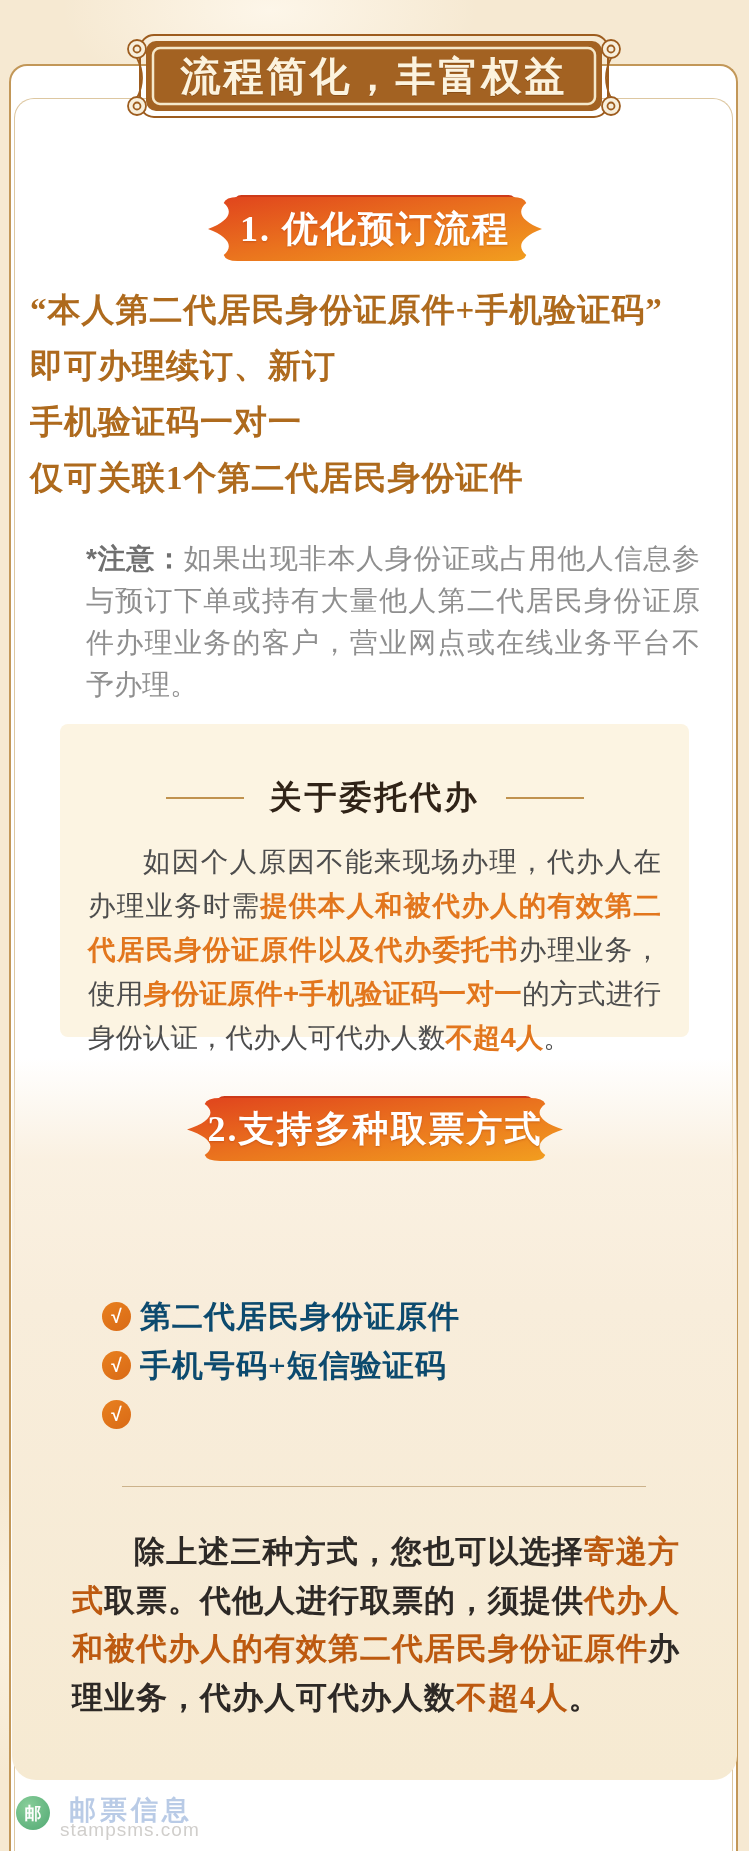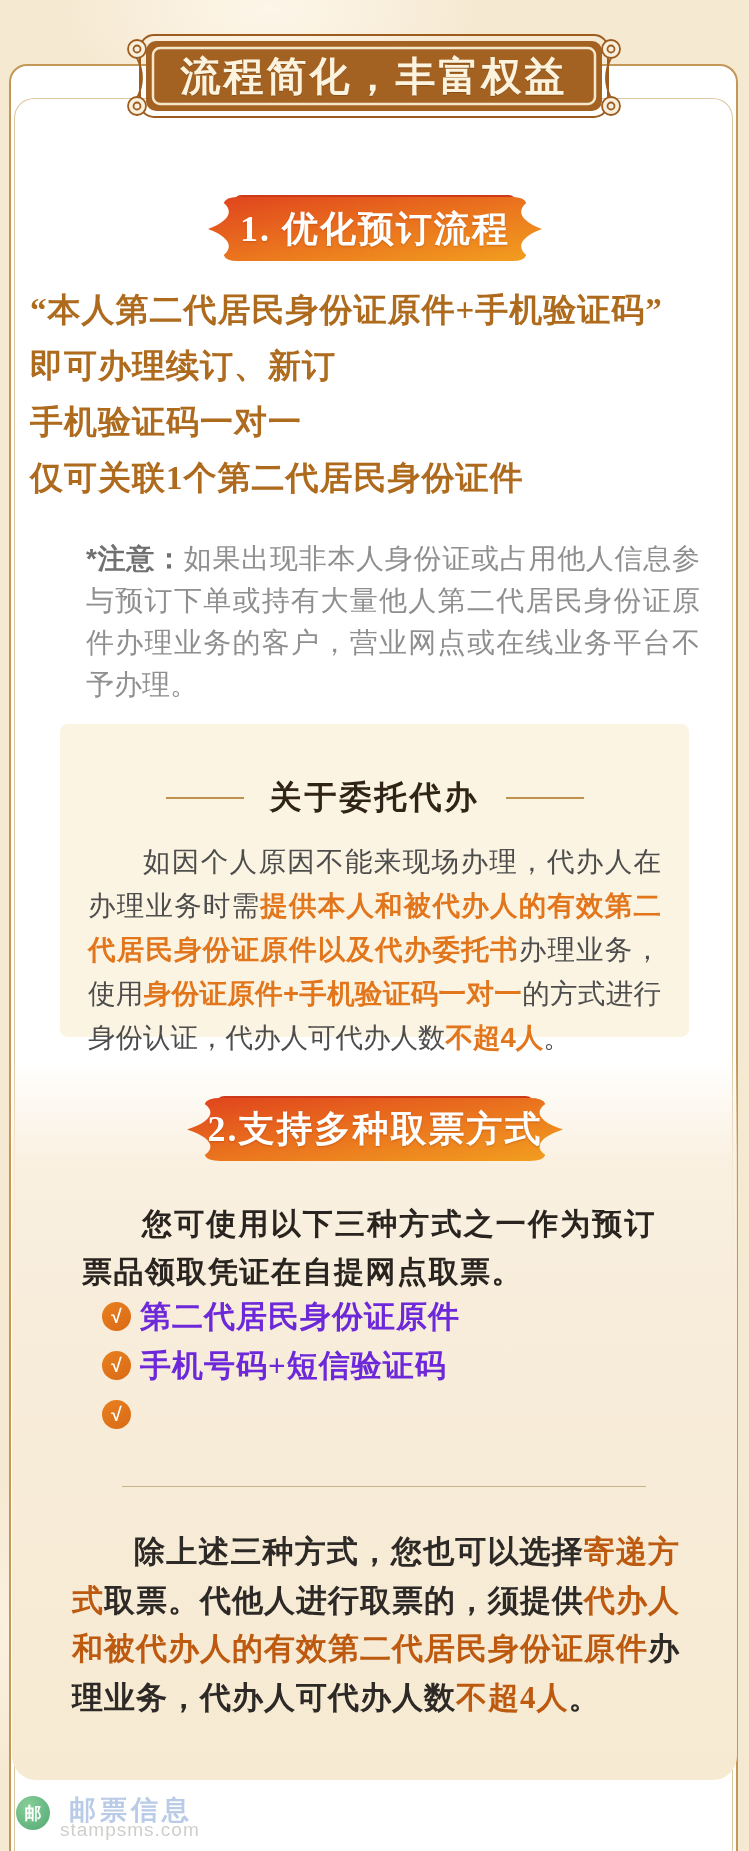--- a/index.html
+++ b/index.html
@@ -100,21 +100,21 @@
   .check-item{display:flex; align-items:center; height:49px;}
   .check-circle{
     width:29px; height:29px; border-radius:50%;
     background:linear-gradient(145deg,#e8801f,#d96a16);
     color:#ffffff; font-size:19px; font-weight:bold;
     display:flex; align-items:center; justify-content:center;
     flex:0 0 29px; margin-right:9px;
   }
   .check-text{
     font-family:"Liberation Serif", serif; font-weight:bold;
-    font-size:31px; color:#6d28d9; letter-spacing:1px; white-space:nowrap;
+    font-size:31px; color:#0c4a6e; letter-spacing:1px; white-space:nowrap;
   }
   .divider{
     position:absolute; left:122px; top:1486px; width:524px; height:0;
     border-top:1.5px solid #ccb28b;
   }
   .outro{
     position:absolute; left:72px; top:1528px; width:608px;
     font-family:"Liberation Serif", serif; font-weight:bold;
     font-size:31px; line-height:48.5px; color:#2d2926;
     letter-spacing:1px; text-indent:2em; text-align:justify;
@@ -211,21 +211,20 @@
   </div>
 
   <div class="ribbon ribbon2">
     <svg viewBox="0 0 340 68" preserveAspectRatio="none">
       <rect x="26" y="0" width="288" height="18" rx="8" fill="#cd3a19"></rect>
       <path d="M 30 2 L 310 2 Q 322 2 324 8 C 314 16 318 26 340 34 C 318 42 314 52 324 60 Q 322 66 310 66 L 30 66 Q 18 66 16 60 C 26 52 22 42 0 34 C 22 26 26 16 16 8 Q 18 2 30 2 Z" fill="url(#ribbonGrad)"></path>
     </svg>
     <div class="label">2.支持多种取票方式</div>
   </div>
 
-  <div class="s2-intro">您可使用以下三种方式之一作为预订票品领取凭证在自提网点取票。</div>
 
   <div class="checklist">
     <div class="check-item">
       <span class="check-circle">√</span>
       <span class="check-text">第二代居民身份证原件</span>
     </div>
     <div class="check-item">
       <span class="check-circle">√</span>
       <span class="check-text">手机号码+短信验证码</span>
     </div>

